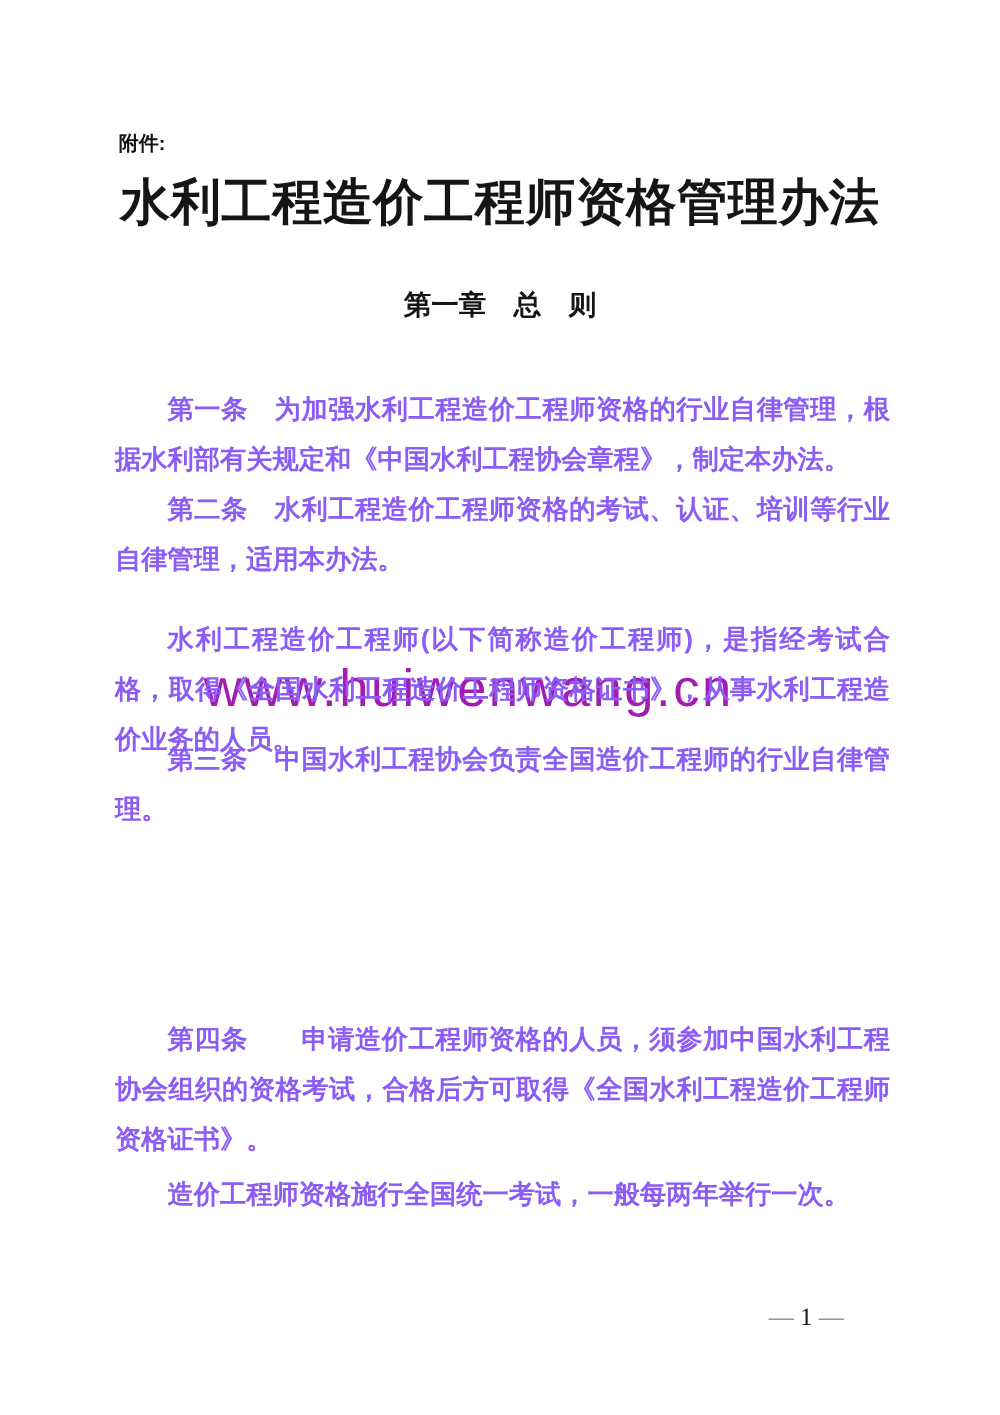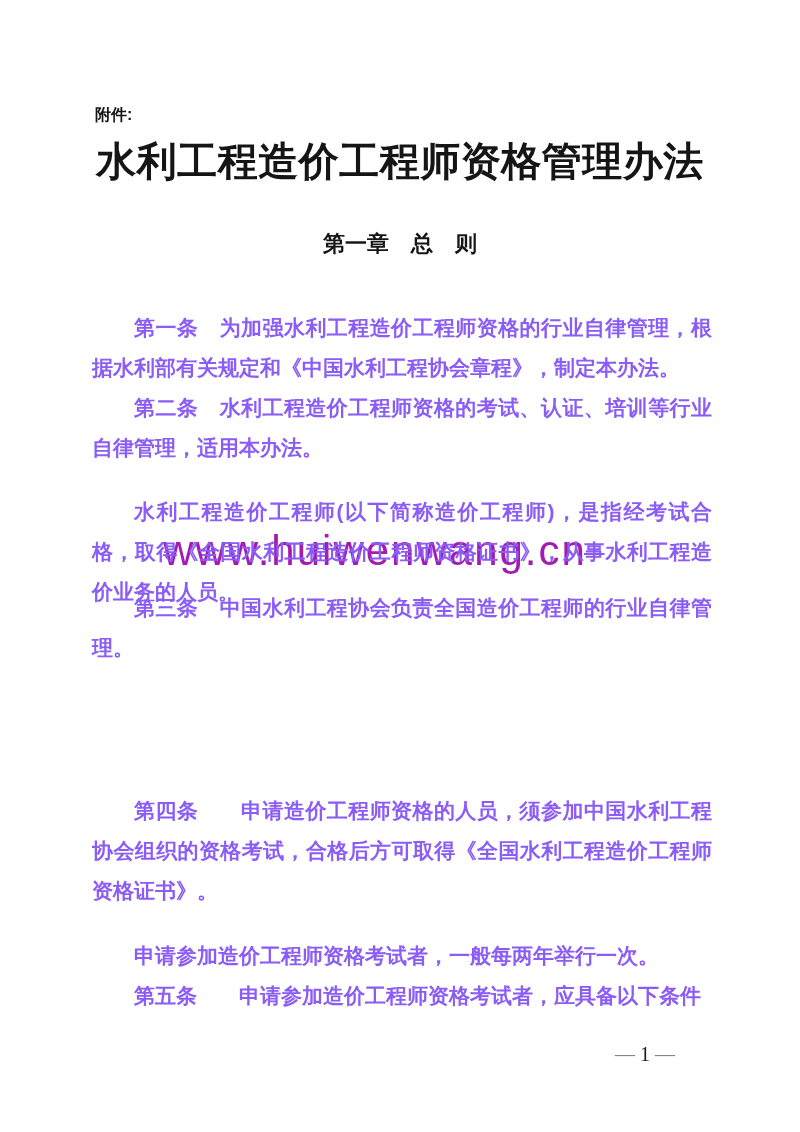--- a/index.html
+++ b/index.html
@@ -70,21 +70,21 @@
     font-weight: 700;
     line-height: 40px;
     text-align: justify;
     text-indent: 42px;
     color: #8b5cf6;
   }
   .p1 { top: 308px; }
   .p2 { top: 388px; }
   .p3 { top: 492px; }
   .p4 { top: 588px; }
-  .p5 { top: 791px; }
+  .p5 { top: 812px; }
   .p6 { top: 936px; }
   .p7 { top: 976px; }
 
   .page-number {
     position: absolute;
     left: 610px;
     top: 1043px;
     z-index: 1;
     font-family: "Liberation Serif", serif;
     font-size: 20px;
@@ -117,21 +117,20 @@
 
   <p class="body-par p2">第二条　水利工程造价工程师资格的考试、认证、培训等行业自律管理，适用本办法。</p>
 
   <p class="body-par p3">水利工程造价工程师(以下简称造价工程师)，是指经考试合格，取得《全国水利工程造价工程师资格证书》，从事水利工程造价业务的人员。</p>
 
   <p class="body-par p4">第三条　中国水利工程协会负责全国造价工程师的行业自律管理。</p>
 
 
   <p class="body-par p5">第四条　　申请造价工程师资格的人员，须参加中国水利工程协会组织的资格考试，合格后方可取得《全国水利工程造价工程师资格证书》。</p>
 
-  <p class="body-par p6">申请参加造价工程师资格考试者，一般每两年举行一次。</p>
+  <p class="body-par p6">造价工程师资格施行全国统一考试，一般每两年举行一次。</p>
 
-  <p class="body-par p7">第五条　　申请参加造价工程师资格考试者，应具备以下条件</p>
 
   <div class="page-number">
     <span class="dash">—</span><span class="num">1</span><span class="dash">—</span>
   </div>
 
 </div>
 
 </body></html>

